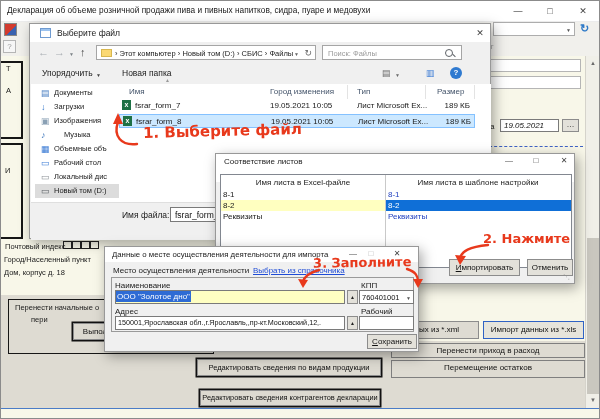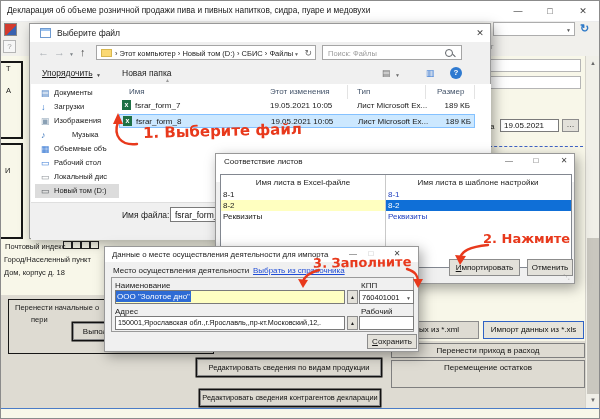--- a/index.html
+++ b/index.html
@@ -60,21 +60,21 @@
     <div class="frag" style="left:-22px;top:60px;width:44px;height:78px;"></div>
     <div class="abs t75" style="left:5px;top:63px;">Т</div>
     <div class="abs t75" style="left:5px;top:85px;">А</div>
     <div class="frag" style="left:-22px;top:142px;width:44px;height:96px;"></div>
     <div class="abs t75" style="left:4px;top:165px;">И</div>
 
     <div class="field" style="left:486px;top:58px;width:94px;height:13px;border-color:#b5b5b5;"></div>
     <div class="field" style="left:486px;top:75px;width:94px;height:13px;border-color:#b5b5b5;"></div>
 
     <div class="abs t75" style="left:486px;top:121px;">та</div>
-    <div class="field" style="left:499px;top:118px;width:59px;height:13px;line-height:12px;padding-left:3px;">19.05.2021</div>
+    <div class="field" style="left:499px;top:118px;width:59px;height:13px;line-height:12px;padding-left:3px;font-style:italic;">19.05.2021</div>
     <div class="btn" style="left:561px;top:118px;width:17px;height:13px;line-height:9px;">…</div>
 
     <div class="abs" style="left:478px;top:145px;width:104px;height:0;border-top:1.5px dashed #3e62c4;"></div>
 
     <div class="abs t75" style="left:4px;top:241px;">Почтовый индекс</div>
     <div class="grid-cell" style="left:62px;top:240px;"></div>
     <div class="grid-cell" style="left:71px;top:240px;"></div>
     <div class="grid-cell" style="left:80px;top:240px;"></div>
     <div class="grid-cell" style="left:89px;top:240px;"></div>
     <div class="abs t75" style="left:3px;top:254px;">Город/Населенный пункт</div>
@@ -85,21 +85,21 @@
 
     <div class="abs" style="left:7px;top:298px;width:206px;height:55px;border:1.5px solid #161616;box-sizing:border-box;"></div>
     <div class="abs t75" style="left:14px;top:302px;">Перенести начальные о</div>
     <div class="abs t75" style="left:30px;top:314px;">пери</div>
     <div class="btn btn-def" style="left:72px;top:322px;width:44px;height:17px;line-height:15px;background:#dcd9d0;">Выпол</div>
 
     <div class="btn" style="left:350px;top:320px;width:128px;height:18px;line-height:16px;background:#dedbd2;">Импорт данных из *.xml</div>
     <div class="btn" style="left:390px;top:342px;width:194px;height:15px;line-height:13px;background:#dedbd2;border-color:#7f7f7f;">Перенести приход в расход</div>
 
     <div class="btn btn-focus" style="left:482px;top:320px;width:101px;height:18px;line-height:15px;background:#e6e4db;">Импорт данных из *.xls</div>
-    <div class="btn" style="left:390px;top:359px;width:194px;height:28px;line-height:13px;background:#dedbd2;border-color:#7f7f7f;">Перемещение остатков</div>
+    <div class="btn" style="left:390px;top:359px;width:194px;height:18px;line-height:13px;background:#dedbd2;border-color:#7f7f7f;">Перемещение остатков</div>
 
     <div class="btn btn-def" style="left:196px;top:358px;width:184px;height:17px;line-height:15px;background:#dcd9d0;font-size:7.6px;">Редактировать сведения по видам продукции</div>
     <div class="btn btn-def" style="left:199px;top:389px;width:180px;height:16px;line-height:14px;background:#dcd9d0;font-size:7.4px;">Редактировать сведения контрагентов декларации</div>
 
     <div class="abs" style="left:0;top:407px;width:600px;height:12px;background:#f8f7e9;border-top:1.5px solid #4a7cc7;"></div>
 
     <div class="abs" style="left:584px;top:55px;width:16px;height:352px;background:#f0efe8;border-left:1px solid #d5d3cb;box-sizing:border-box;">
       <div class="abs" style="left:4px;top:4px;font-size:6px;color:#6a6a6a;">▲</div>
       <div class="abs" style="left:1px;top:182px;width:14px;height:156px;background:#c9c7bf;"></div>
       <div class="abs" style="left:4px;top:341px;font-size:6px;color:#6a6a6a;">▼</div>
@@ -133,51 +133,51 @@
       <span class="abs" style="right:16px;top:5px;font-size:5px;color:#666;">▼</span>
       <span class="abs" style="right:3px;top:2px;font-size:9px;color:#666;">↻</span>
     </div>
 
     <div class="field" style="left:292px;top:21px;width:140px;height:15px;border-color:#a5a5a5;">
       <span class="abs t75 gray" style="left:5px;top:3px;">Поиск: Файлы</span>
       <span class="abs" style="right:8px;top:3px;width:6px;height:6px;border:1px solid #5f6368;border-radius:50%;"></span>
       <span class="abs" style="right:5px;top:9px;width:4px;height:1px;background:#5f6368;transform:rotate(45deg);"></span>
     </div>
 
-    <div class="abs t85" style="left:12px;top:44px;text-decoration:underline;">Упорядочить</div>
+    <div class="abs t85" style="left:12px;top:44px;">Упорядочить</div>
     <div class="abs" style="left:66px;top:48px;font-size:5px;color:#444;">▼</div>
     <div class="abs t85" style="left:92px;top:44px;">Новая папка</div>
     <div class="abs" style="left:352px;top:44px;font-size:9px;color:#6a6a6a;">▤</div>
     <div class="abs" style="left:365px;top:48px;font-size:5px;color:#6a6a6a;">▼</div>
     <div class="abs" style="left:396px;top:44px;font-size:9px;color:#3a7bd5;">▥</div>
     <div class="abs" style="left:420px;top:43px;width:12px;height:12px;border-radius:50%;background:#2f7ad0;color:#fff;font-size:8px;text-align:center;line-height:12px;font-weight:bold;">?</div>
 
     <div class="abs" style="left:1px;top:60px;width:460px;height:118px;background:#fff;"></div>
 
     <div class="abs" style="left:5px;top:160px;width:84px;height:14px;background:#dcdcdc;"></div>
     <div class="abs icon" style="left:11px;top:64px;">▤</div>
     <div class="abs t75" style="left:24px;top:64px;">Документы</div>
     <div class="abs icon" style="left:11px;top:78px;color:#2b71c9;font-weight:bold;">↓</div>
     <div class="abs t75" style="left:24px;top:78px;">Загрузки</div>
     <div class="abs icon" style="left:11px;top:92px;color:#8aa0b4;">▣</div>
     <div class="abs t75" style="left:24px;top:92px;">Изображения</div>
     <div class="abs icon" style="left:11px;top:106px;">♪</div>
-    <div class="abs t75" style="left:42px;top:106px;">Музыка</div>
+    <div class="abs t75" style="left:34px;top:106px;">Музыка</div>
     <div class="abs icon" style="left:11px;top:120px;color:#3a7bd5;">▦</div>
     <div class="abs t75" style="left:24px;top:120px;width:64px;overflow:hidden;">Объемные объ</div>
     <div class="abs icon" style="left:11px;top:134px;color:#3a7bd5;">▭</div>
     <div class="abs t75" style="left:24px;top:134px;">Рабочий стол</div>
     <div class="abs icon" style="left:11px;top:148px;color:#8a8f94;">▭</div>
     <div class="abs t75" style="left:24px;top:148px;width:64px;overflow:hidden;">Локальный дис</div>
     <div class="abs icon" style="left:11px;top:162px;color:#5a5f64;">▭</div>
     <div class="abs t75" style="left:24px;top:162px;">Новый том (D:)</div>
 
     <div class="abs" style="left:135px;top:53px;font-size:5px;color:#999;">▲</div>
     <div class="abs t8" style="left:99px;top:63px;color:#44546a;">Имя</div>
-    <div class="abs t8" style="left:240px;top:63px;color:#44546a;">Этот изменения</div>
+    <div class="abs t8" style="left:240px;top:63px;color:#44546a;">Город изменения</div>
     <div class="abs t8" style="left:327px;top:63px;color:#44546a;">Тип</div>
     <div class="abs t8" style="left:407px;top:63px;color:#44546a;">Размер</div>
     <div class="abs vline" style="left:317px;top:61px;height:14px;"></div>
     <div class="abs vline" style="left:395px;top:61px;height:14px;"></div>
     <div class="abs vline" style="left:444px;top:61px;height:14px;"></div>
 
     <div class="abs" style="left:89px;top:75px;width:356px;height:14px;">
       <span class="abs" style="left:3px;top:1px;width:9px;height:10px;background:#1e7145;color:#fff;font-size:7px;text-align:center;line-height:10px;font-weight:bold;">x</span>
       <span class="abs t8" style="left:16px;top:2px;">fsrar_form_7</span>
       <span class="abs t8" style="left:151px;top:2px;">19.05.2021 10:05</span>

